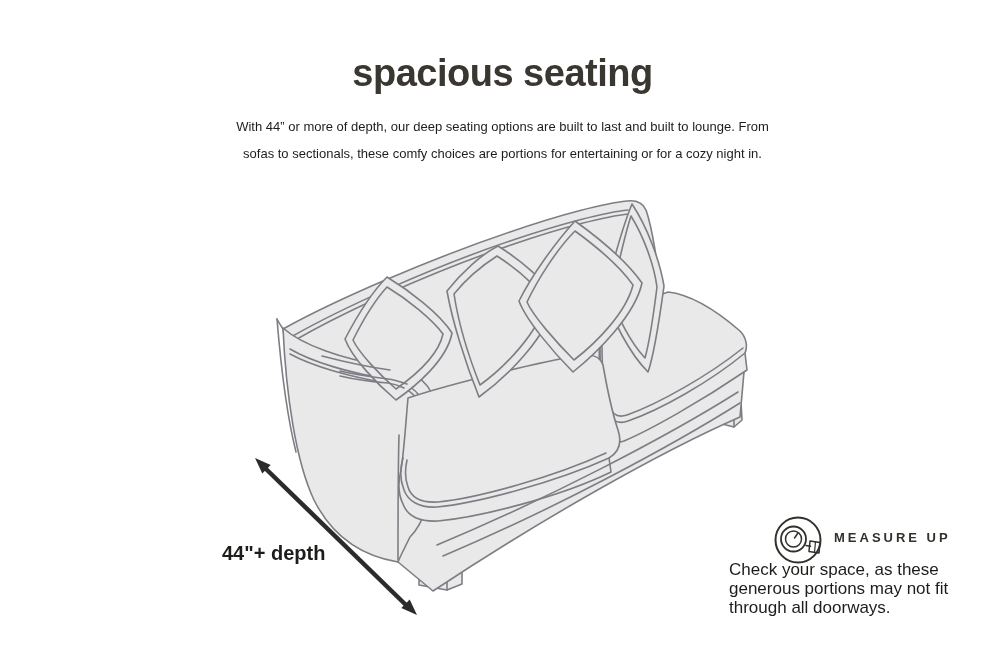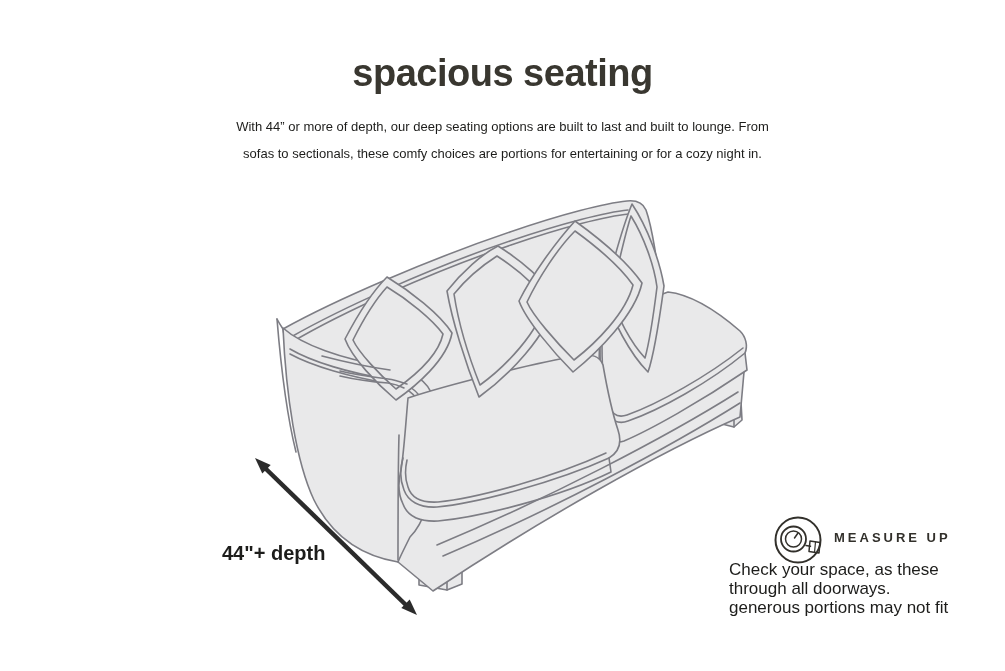--- a/index.html
+++ b/index.html
@@ -191,17 +191,17 @@
       <path d="M 815.5,542 L 814.5,552.5" stroke-width="1.2"></path>
     </g>
   </svg>
 
   <div class="depth-label">44"+ depth</div>
 
   <div class="measure-heading">MEASURE UP</div>
 
   <div class="measure-caption">
     <span>Check your space, as these</span>
+    <span>generous portions may not fit</span>
     <span>through all doorways.</span>
-    <span>generous portions may not fit</span>
   </div>
 
 </div>
 
 </body></html>

